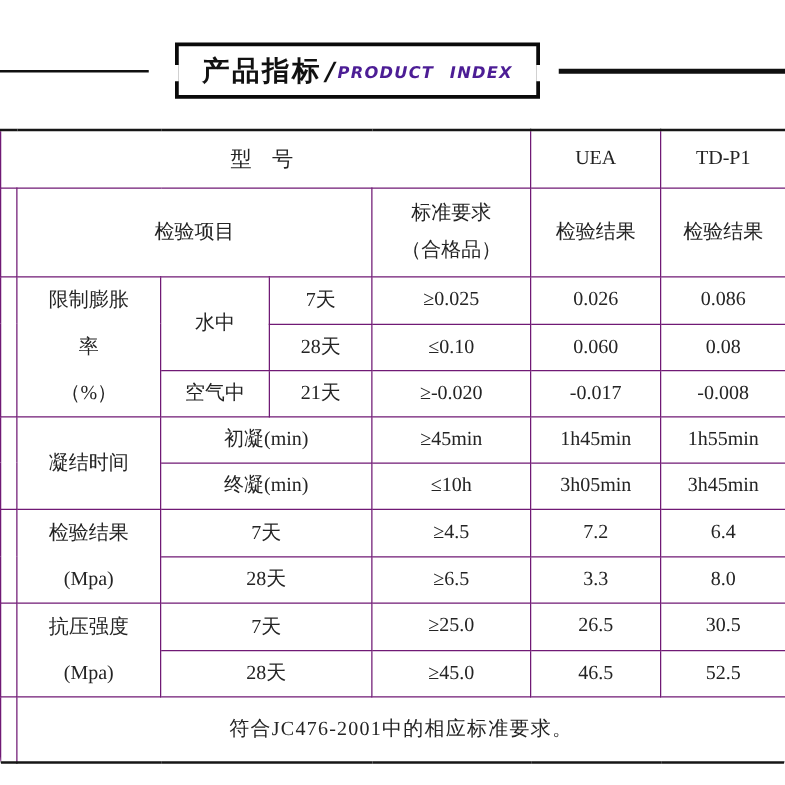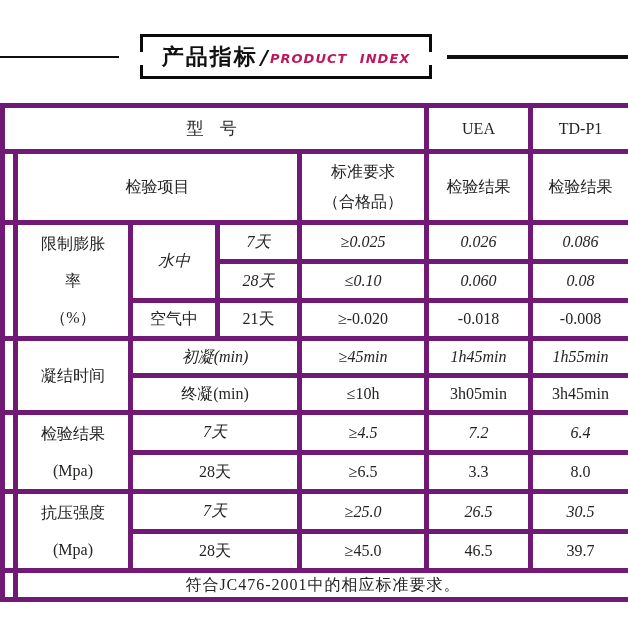--- a/index.html
+++ b/index.html
@@ -30,39 +30,39 @@
     font-family:"DejaVu Sans","Liberation Sans",sans-serif;
     font-size:22px;font-weight:bold;letter-spacing:2px;color:#111;
   }
   .title-slash{
     font-family:"DejaVu Sans","Liberation Sans",sans-serif;
     font-size:20px;font-weight:bold;font-style:italic;color:#111;margin:0 2px 0 3px;
   }
   .title-en{
     font-family:"DejaVu Sans","Liberation Sans",sans-serif;
     font-size:13px;font-weight:bold;font-style:italic;
-    letter-spacing:1px;word-spacing:7px;color:#be185d;margin-top:4px;
+    letter-spacing:1px;word-spacing:7px;color:#4c1d95;margin-top:4px;
   }
 
   
   table.spec{
     position:absolute;left:0;top:103px;width:628px;
     border-collapse:collapse;table-layout:fixed;
     border-top:2px solid #161616;border-bottom:2px solid #161616;
     font-size:16px;color:#242424;
   }
   table.spec td{
-    border:5px solid #701a75;
+    border:1px solid #701a75;
     text-align:center;vertical-align:middle;
     padding:0;overflow:hidden;white-space:nowrap;
   }
   td.crop-l{border-left:none;}
   td.crop-r{border-right:none;}
   
-  td.lb{border-bottom:1px solid #8a8a8a;font-style:italic;}
+  td.lb{border-bottom:1px solid #8a8a8a;}
   tr.sub td{border-top-color:#8a8a8a;}
 
   td.c-model{letter-spacing:6px;font-size:17px;}
   td.head{font-size:16px;}
   .std-head div{line-height:30px;}
   td.label-cell div{line-height:37px;}
   td.footer-cell{font-size:16px;letter-spacing:1px;}
 </style>
 </head>
 <body>
@@ -124,21 +124,21 @@
     <tr style="height:37px" class="sub">
       <td class="lb">28天</td>
       <td class="lb">≤0.10</td>
       <td class="lb">0.060</td>
       <td class="lb crop-r">0.08</td>
     </tr>
     <tr style="height:37px" class="sub">
       <td>空气中</td>
       <td>21天</td>
       <td>≥-0.020</td>
-      <td>-0.018</td>
+      <td>-0.017</td>
       <td class="crop-r">-0.008</td>
     </tr>
 
     <tr style="height:37px">
       <td rowspan="2" class="crop-l"></td>
       <td rowspan="2" class="label-cell">
         <div>凝结时间</div>
       </td>
       <td colspan="2" class="lb">初凝(min)</td>
       <td class="lb">≥45min</td>
@@ -178,23 +178,23 @@
       </td>
       <td colspan="2" class="lb">7天</td>
       <td class="lb">≥25.0</td>
       <td class="lb">26.5</td>
       <td class="lb crop-r">30.5</td>
     </tr>
     <tr style="height:36px" class="sub">
       <td colspan="2">28天</td>
       <td>≥45.0</td>
       <td>46.5</td>
-      <td class="crop-r">39.7</td>
-    </tr>
-
-    <tr style="height:29px">
+      <td class="crop-r">52.5</td>
+    </tr>
+
+    <tr style="height:53px">
       <td class="crop-l"></td>
       <td colspan="6" class="crop-r footer-cell">符合JC476-2001中的相应标准要求。</td>
     </tr>
   </tbody>
     </table>
 
 </div>
 
 </body></html>

